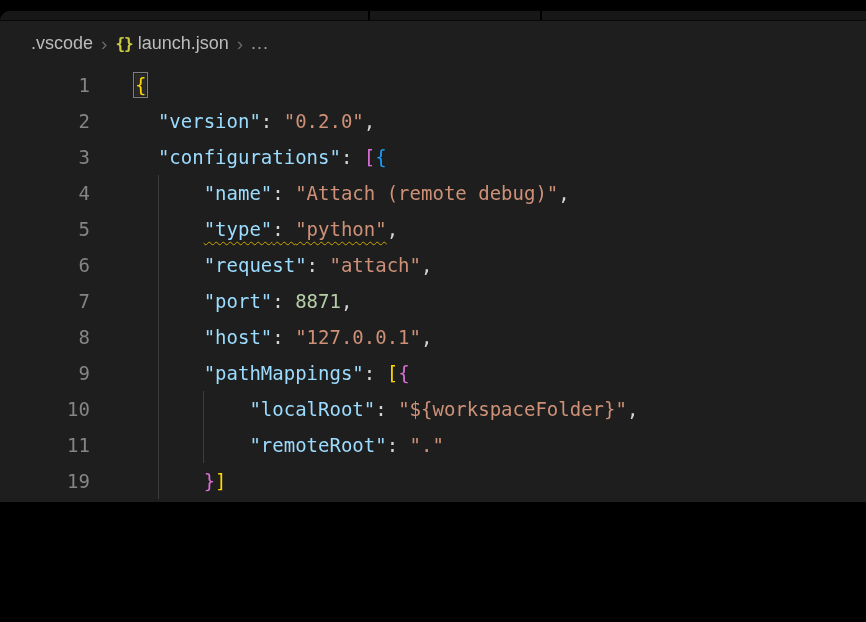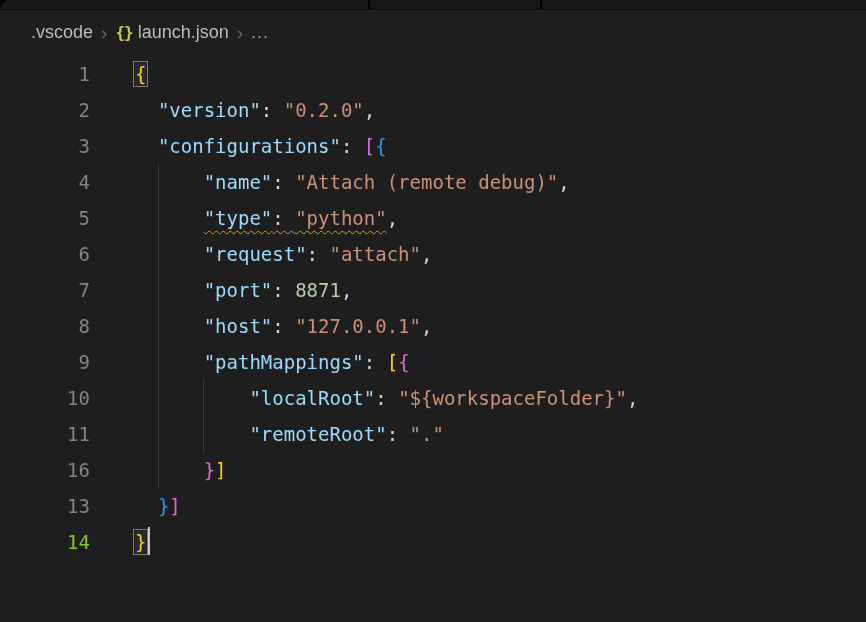--- a/index.html
+++ b/index.html
@@ -1,17 +1,17 @@
 <!DOCTYPE html>
 <html><head>
 <meta charset="utf-8">
 <style>
   html,body{margin:0;padding:0;background:#000;}
   body{width:866px;height:622px;overflow:hidden;font-family:"DejaVu Sans Mono",monospace;}
-  .window{width:866px;height:622px;background:#1e1e1e;border-top-left-radius:10px;overflow:hidden;position:relative;}
+  .window{width:866px;height:491px;background:#1e1e1e;border-top-left-radius:10px;overflow:hidden;position:relative;margin-top:11px;}
 
   
   .tabbar{height:9px;background:#171717;border-bottom:1px solid #090909;position:relative;}
   .tab-divider{position:absolute;top:0;bottom:0;width:2px;background:#000;}
   .tab-divider.d1{left:368px;}
   .tab-divider.d2{left:540px;}
 
   
   .breadcrumb{display:flex;align-items:center;height:44px;padding-left:31px;
     font-family:"Liberation Sans",sans-serif;font-size:18px;color:#bcbcbc;}
@@ -66,19 +66,19 @@
         <div class="line"><span class="ln">2</span><span class="lc"><span>  </span><span class="key">"version"</span><span class="punc">: </span><span class="str">"0.2.0"</span><span class="punc">,</span></span></div>
         <div class="line"><span class="ln">3</span><span class="lc"><span>  </span><span class="key">"configurations"</span><span class="punc">: </span><span class="b2">[</span><span class="b3">{</span></span></div>
         <div class="line"><span class="ln">4</span><span class="lc"><span class="guide" style="left: 22.8px;"></span><span>      </span><span class="key">"name"</span><span class="punc">: </span><span class="str">"Attach (remote debug)"</span><span class="punc">,</span></span></div>
         <div class="line"><span class="ln">5</span><span class="lc"><span class="guide" style="left: 22.8px;"></span><span>      </span><span class="key warn">"type"</span><span class="punc warn">: </span><span class="str warn">"python"</span><span class="punc">,</span></span></div>
         <div class="line"><span class="ln">6</span><span class="lc"><span class="guide" style="left: 22.8px;"></span><span>      </span><span class="key">"request"</span><span class="punc">: </span><span class="str">"attach"</span><span class="punc">,</span></span></div>
         <div class="line"><span class="ln">7</span><span class="lc"><span class="guide" style="left: 22.8px;"></span><span>      </span><span class="key">"port"</span><span class="punc">: </span><span class="num">8871</span><span class="punc">,</span></span></div>
         <div class="line"><span class="ln">8</span><span class="lc"><span class="guide" style="left: 22.8px;"></span><span>      </span><span class="key">"host"</span><span class="punc">: </span><span class="str">"127.0.0.1"</span><span class="punc">,</span></span></div>
         <div class="line"><span class="ln">9</span><span class="lc"><span class="guide" style="left: 22.8px;"></span><span>      </span><span class="key">"pathMappings"</span><span class="punc">: </span><span class="b1">[</span><span class="b2">{</span></span></div>
         <div class="line"><span class="ln">10</span><span class="lc"><span class="guide" style="left: 22.8px;"></span><span class="guide" style="left: 68.4px;"></span><span>          </span><span class="key">"localRoot"</span><span class="punc">: </span><span class="str">"${workspaceFolder}"</span><span class="punc">,</span></span></div>
         <div class="line"><span class="ln">11</span><span class="lc"><span class="guide" style="left: 22.8px;"></span><span class="guide" style="left: 68.4px;"></span><span>          </span><span class="key">"remoteRoot"</span><span class="punc">: </span><span class="str">"."</span></span></div>
-        <div class="line"><span class="ln">16</span><span class="lc"><span class="guide" style="left: 22.8px;"></span><span>      </span><span class="b2">}</span><span class="b1">]</span></span></div>
+        <div class="line"><span class="ln">19</span><span class="lc"><span class="guide" style="left: 22.8px;"></span><span>      </span><span class="b2">}</span><span class="b1">]</span></span></div>
         <div class="line"><span class="ln">13</span><span class="lc"><span>  </span><span class="b3">}</span><span class="b2">]</span></span></div>
         <div class="line active"><span class="ln">14</span><span class="lc"><span class="b1 match">}</span><span class="cursor"></span></span></div>
       </div>
   </div>
 
 </div>
 
 </body></html>

